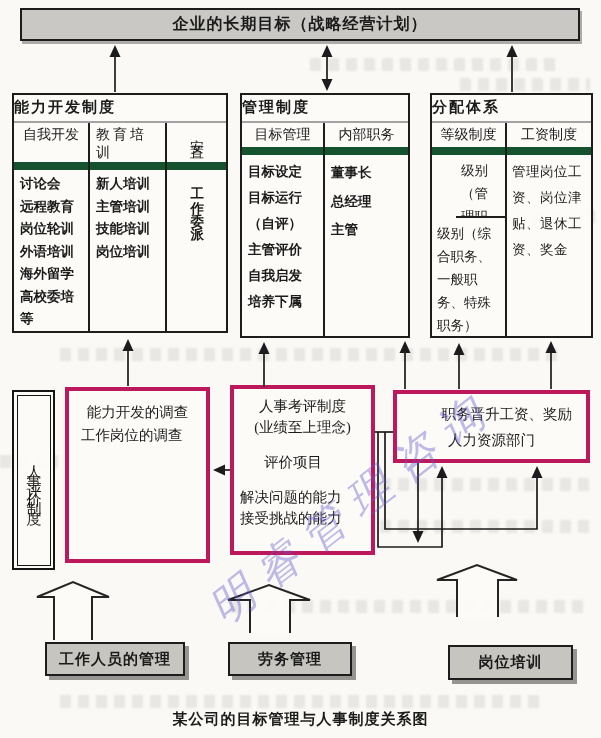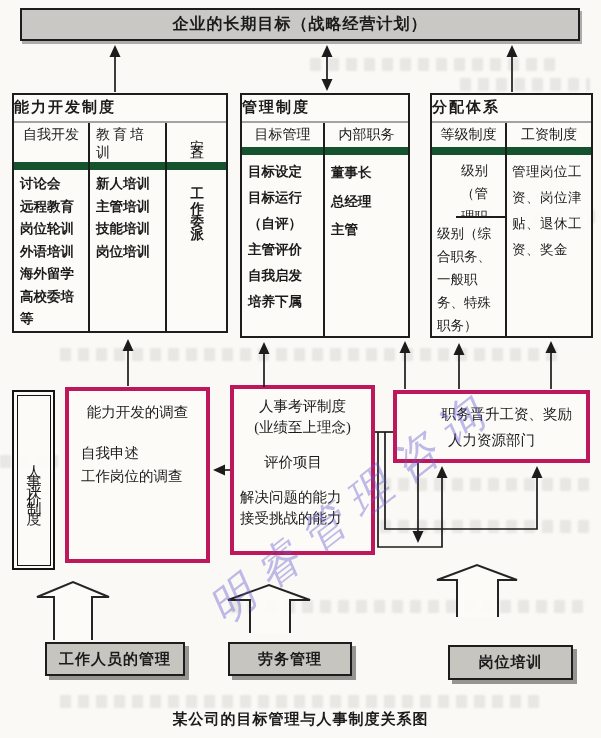--- a/index.html
+++ b/index.html
@@ -206,21 +206,20 @@
   </div>
 
   <div class="vbox-outer">
     <div class="vbox-inner">
       <span class="vert">人事评价制度</span>
     </div>
   </div>
 
   <div class="mbox box-survey">
     <div class="t">能力开发的调查</div>
-    <div class="i1">自我申述</div>
     <div class="i2">工作岗位的调查</div>
   </div>
 
   <div class="mbox box-appraisal">
     <div class="t">人事考评制度</div>
     <div class="s">(业绩至上理念)</div>
     <div class="sec">评价项目</div>
     <div class="i1">解决问题的能力</div>
     <div class="i2">接受挑战的能力</div>
   </div>

